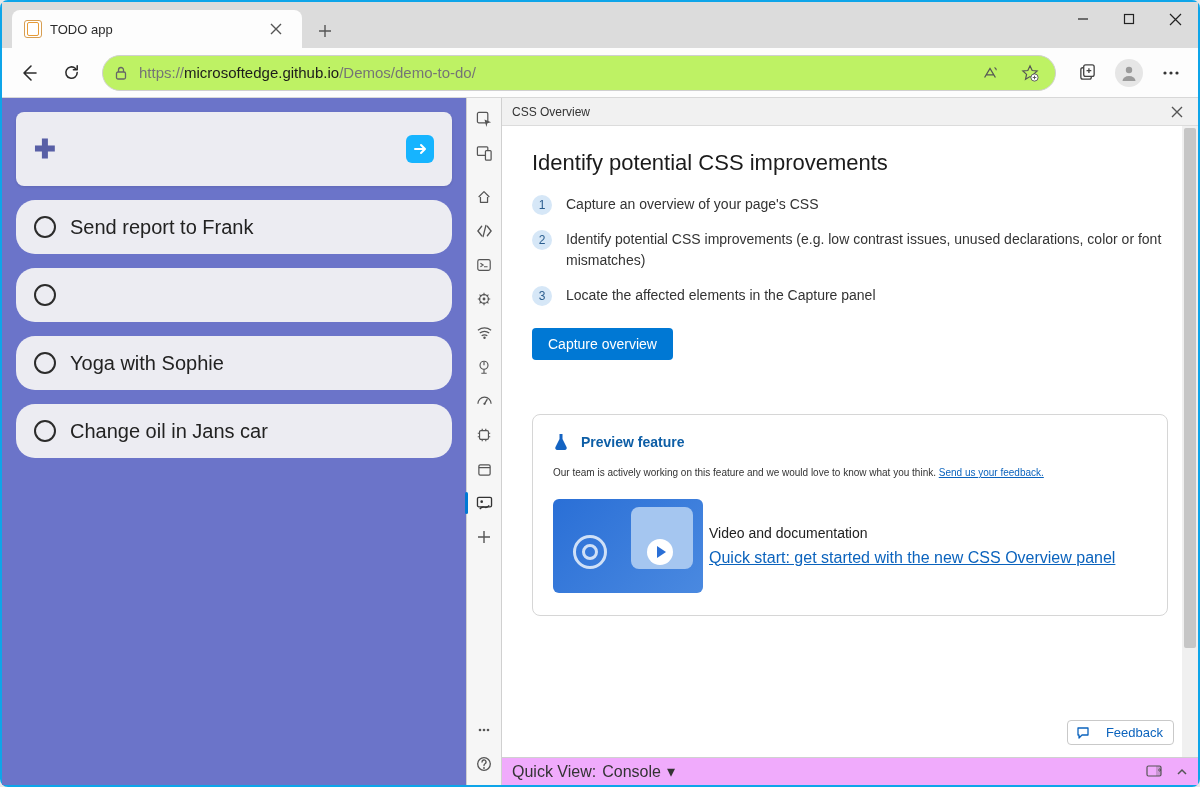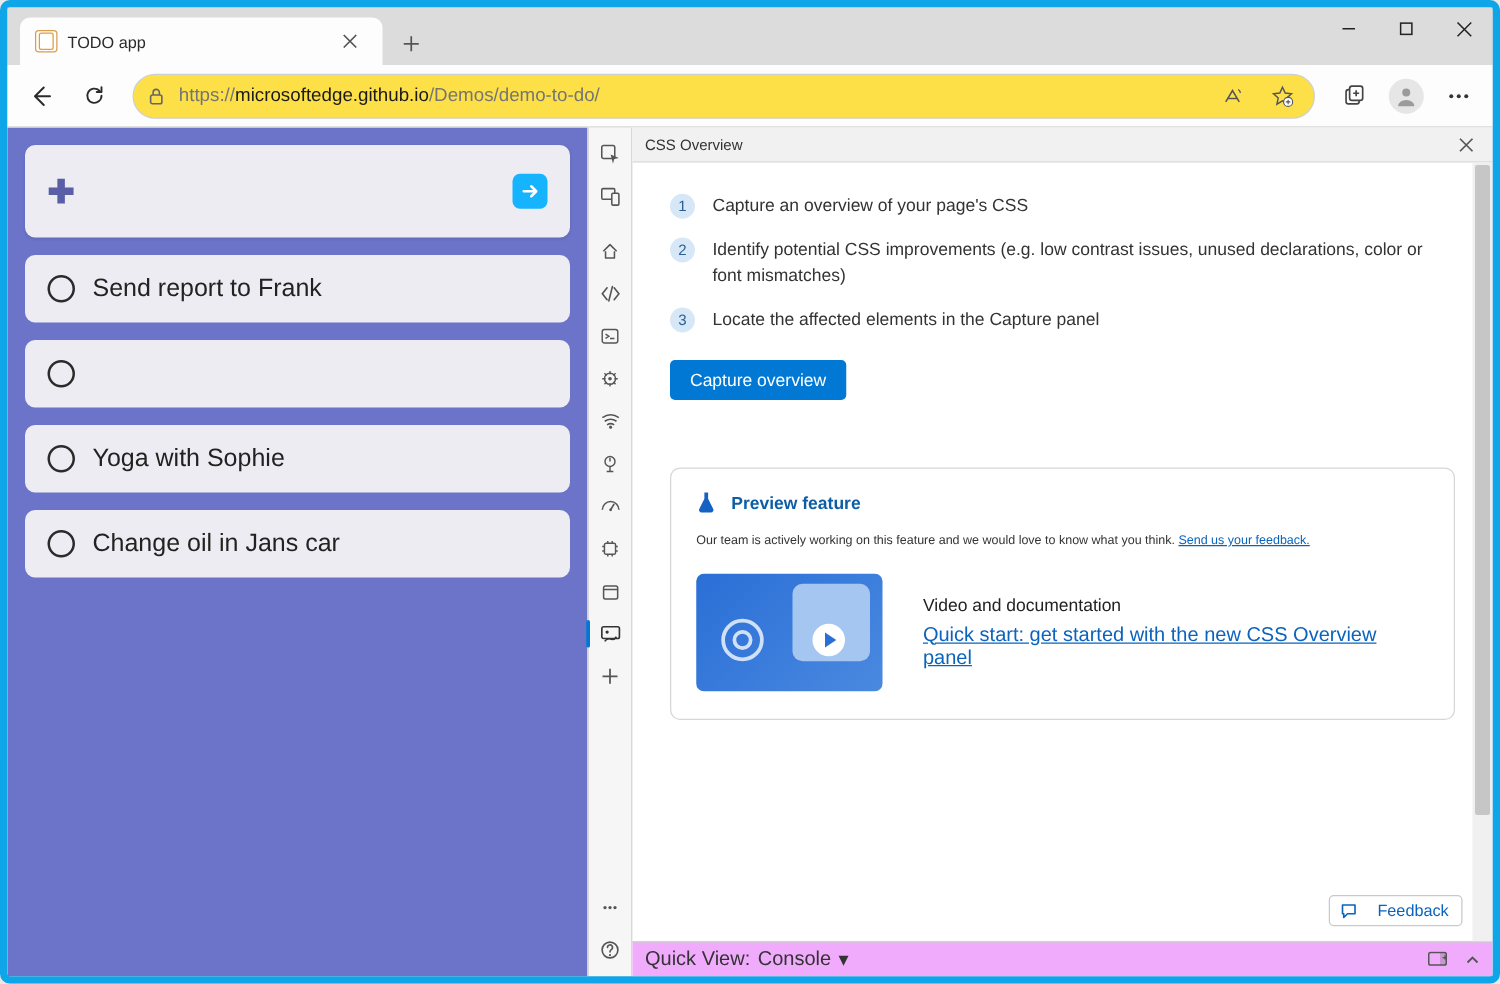--- a/index.html
+++ b/index.html
@@ -1,46 +1,46 @@
 <!DOCTYPE html>
 <html><head>
 <meta charset="utf-8">
 <style>
   * { box-sizing: border-box; margin: 0; padding: 0; font-family: "Segoe UI", Arial, sans-serif; }
   html, body { width: 1200px; height: 787px; overflow: hidden; background: #e8e8e8; }
 
   
-  .window { width:1200px; height:787px; display:flex; flex-direction:column; background:#e8e8e8; border:6px solid #0ea5e9; border-radius:8px; }
+  .window { width:1200px; height:787px; display:flex; flex-direction:column; background:#e8e8e8; border:2px solid #0ea5e9; border-radius:8px; }
   .titlebar { height:46px; display:flex; align-items:flex-end; background:#dcdcdc; position:relative; }
   .tab { display:flex; align-items:center; gap:8px; height:38px; background:#fdfdfd; border-top-left-radius:8px; border-top-right-radius:8px; padding:0 14px 0 12px; margin-left:10px; min-width:290px; position:relative; }
   .tab .favicon { width:18px; height:18px; background:#fff; border:1px solid #d79e52; border-radius:3px; display:flex; align-items:center; justify-content:center; }
   .tab .favicon::after { content:""; width:10px; height:12px; border:1px solid #e69b38; border-radius:2px; background:#fff; }
   .tab-title { font-size:13px; color:#2b2b2b; flex:1; }
   .tab-close { width:24px; height:24px; display:flex; align-items:center; justify-content:center; color:#555; border-radius:4px; }
   .newtab { width:34px; height:34px; display:flex; align-items:center; justify-content:center; margin-left:6px; color:#555; }
   .win-controls { position:absolute; right:0; top:0; height:46px; display:flex; }
   .win-btn { width:46px; height:34px; display:flex; align-items:center; justify-content:center; color:#333; }
 
   .toolbar { height:50px; background:#fdfdfd; display:flex; align-items:center; padding:0 8px; gap:4px; border-bottom:1px solid #d8d8d8; }
   .tb-btn { width:38px; height:38px; display:flex; align-items:center; justify-content:center; color:#4b4b4b; border-radius:6px; }
-  .url-bar { flex:1; height:36px; background:#fde047; border:1px solid #d0d0d0; border-radius:18px; display:flex; align-items:center; padding:0 10px; gap:10px; margin:0 8px;justify-content:flex-end; }
+  .url-bar { flex:1; height:36px; background:#bef264; border:1px solid #d0d0d0; border-radius:18px; display:flex; align-items:center; padding:0 10px; gap:10px; margin:0 8px;justify-content:flex-end; }
   .url-text { flex:1; font-size:15px; color:#757575; white-space:nowrap; overflow:hidden; }
   .url-text .dark { color:#1b1b1b; }
   .chip { width:30px; height:30px; display:flex; align-items:center; justify-content:center; color:#555; border-radius:4px; }
   .avatar-circle { width:28px; height:28px; border-radius:50%; background:#e6e6e6; display:flex; align-items:center; justify-content:center; }
 
   
   .content { flex:1; display:flex; overflow:hidden; }
 
   
   .page { width:464px; background:#6b74c9; padding:14px; display:flex; flex-direction:column; gap:14px; }
   .add-card { background:#ececf2; border-radius:8px; height:74px; display:flex; align-items:center; justify-content:space-between; padding:0 18px; box-shadow:0 1px 3px rgba(0,0,0,.1); }
   .plus-ico { color:#585fa6; font-size:26px; font-weight:bold; }
   .go-btn { width:28px; height:28px; background:#16b4ff; border-radius:6px; display:flex; align-items:center; justify-content:center; color:#fff; }
-  .todo-item { background:#ececf2; border-radius:8px; height:54px; display:flex; align-items:center; gap:14px; padding:0 18px; font-size:20px; color:#222; }
+  .todo-item { background:#ececf2; border-radius:19px; height:54px; display:flex; align-items:center; gap:14px; padding:0 18px; font-size:20px; color:#222; }
   .circle { width:22px; height:22px; border:2.5px solid #2b2b2b; border-radius:50%; flex-shrink:0; }
 
   
   .rail { width:36px; background:#f6f6f6; border-left:1px solid #d0d0d0; border-right:1px solid #d0d0d0; display:flex; flex-direction:column; align-items:center; padding-top:6px; gap:4px; }
   .rail-btn { width:30px; height:30px; display:flex; align-items:center; justify-content:center; color:#555; border-radius:4px; position:relative; }
   .rail-btn.active::before { content:""; position:absolute; left:-4px; top:4px; bottom:4px; width:2.5px; background:#0078d4; border-radius:2px; }
   .rail-spacer { flex:1; }
 
   
   .panel { flex:1; background:#fff; display:flex; flex-direction:column; position:relative; }
@@ -51,21 +51,21 @@
   .panel-body h1 { font-size:22px; font-weight:400; color:#1b1b1b; margin-bottom:18px; }
   .steps { list-style:none; display:flex; flex-direction:column; gap:14px; margin-bottom:22px; }
   .steps li { display:flex; gap:14px; font-size:14px; color:#333; line-height:1.5; }
   .step-num { width:20px; height:20px; border-radius:50%; background:#d6e7f7; color:#2b5e8f; font-size:12px; display:flex; align-items:center; justify-content:center; flex-shrink:0; margin-top:1px; }
   .capture-btn { background:#0078d4; color:#fff; border:none; padding:8px 16px; font-size:14px; border-radius:4px; cursor:pointer; }
 
   .preview-card { margin-top:54px; border:1px solid #d6d6d6; border-radius:8px; padding:18px 20px 22px 20px; }
   .preview-title { display:flex; gap:12px; align-items:center; color:#0d5ea6; font-size:14px; font-weight:600; margin-bottom:14px; }
   .preview-text { font-size:10px; color:#333; line-height:1.55; }
   .preview-text a, .doc-link { color:#0b63bd; text-decoration:underline; }
-  .media-row { display:flex; gap:32px; margin-top:18px; align-items:center; }
+  .media-row { display:flex; gap:6px; margin-top:18px; align-items:center; }
   .thumb { width:150px; height:94px; background:linear-gradient(135deg,#2a6fd6 0%, #4a89e0 100%); border-radius:6px; display:flex; align-items:center; justify-content:center; position:relative; overflow:hidden; }
   .thumb .person { position:absolute; right:10px; top:8px; width:62px; height:62px; background:#a5c6f0; border-radius:8px; }
   .thumb .play { position:absolute; right:30px; top:40px; width:26px; height:26px; border-radius:50%; background:#fff; display:flex; align-items:center; justify-content:center; }
   .thumb .play::after { content:""; border-left:9px solid #2a6fd6; border-top:6px solid transparent; border-bottom:6px solid transparent; margin-left:2px; }
   .thumb .target { position:absolute; left:20px; top:36px; width:34px; height:34px; border:3px solid #cfe0f7; border-radius:50%; }
   .thumb .target::after { content:""; position:absolute; inset:6px; border:3px solid #cfe0f7; border-radius:50%; }
   .doc-col { display:flex; flex-direction:column; gap:8px; }
   .doc-title { font-size:14px; color:#222; }
 
   .feedback-btn { position:absolute; right:24px; bottom:12px; border:1px solid #c9c9c9; background:#fff; color:#0b63bd; font-size:13px; padding:4px 10px 4px 8px; border-radius:4px; display:flex; align-items:center; gap:16px; }
@@ -306,20 +306,21 @@
       <div class="panel-header">
         <span>CSS Overview</span>
         <span class="close">
           <svg width="12" height="12" viewBox="0 0 12 12">
               <path d="M1 1 L11 11 M11 1 L1 11" stroke="#555" stroke-width="1.4"></path>
             </svg>
         </span>
       </div>
 
       <div class="panel-body">
+        <h1>Identify potential CSS improvements</h1>
         <ol class="steps">
           <li>
               <span class="step-num">1</span>
               <span>Capture an overview of your page's CSS</span>
             </li>
           <li>
               <span class="step-num">2</span>
               <span>Identify potential CSS improvements (e.g. low contrast issues, unused declarations, color or font mismatches)</span>
             </li>
           <li>

